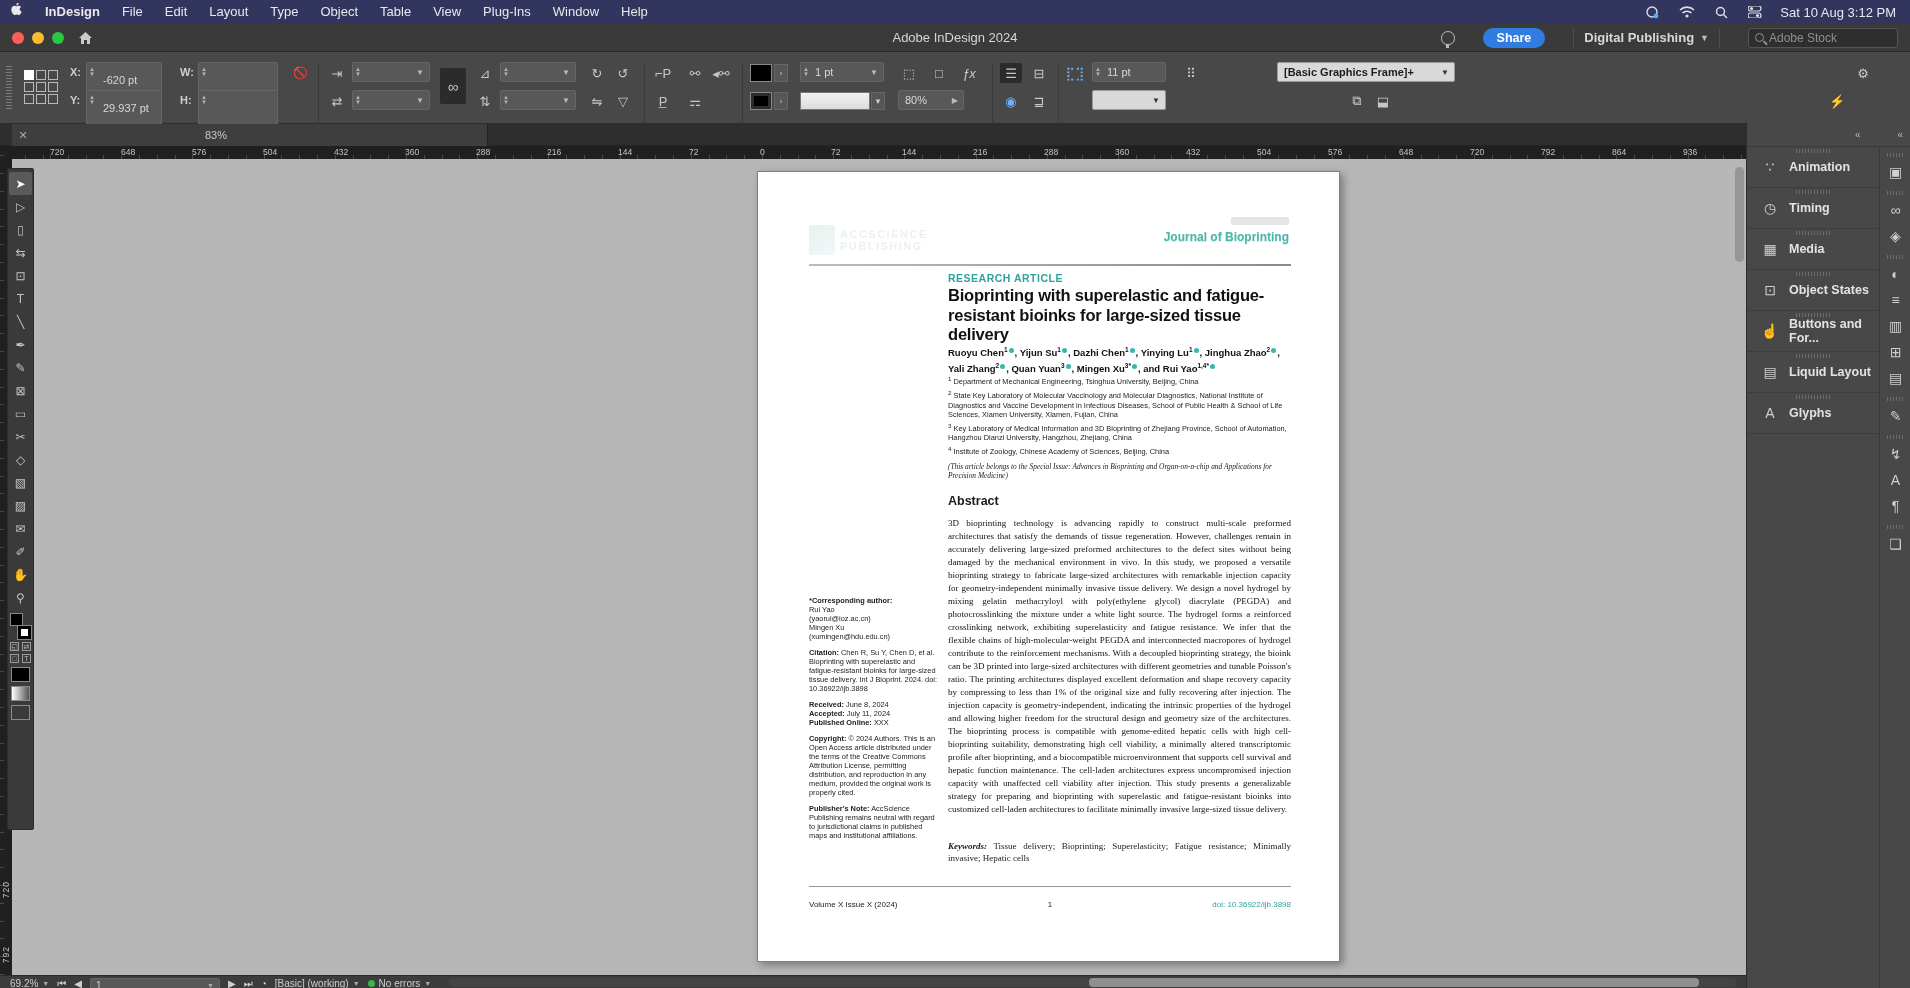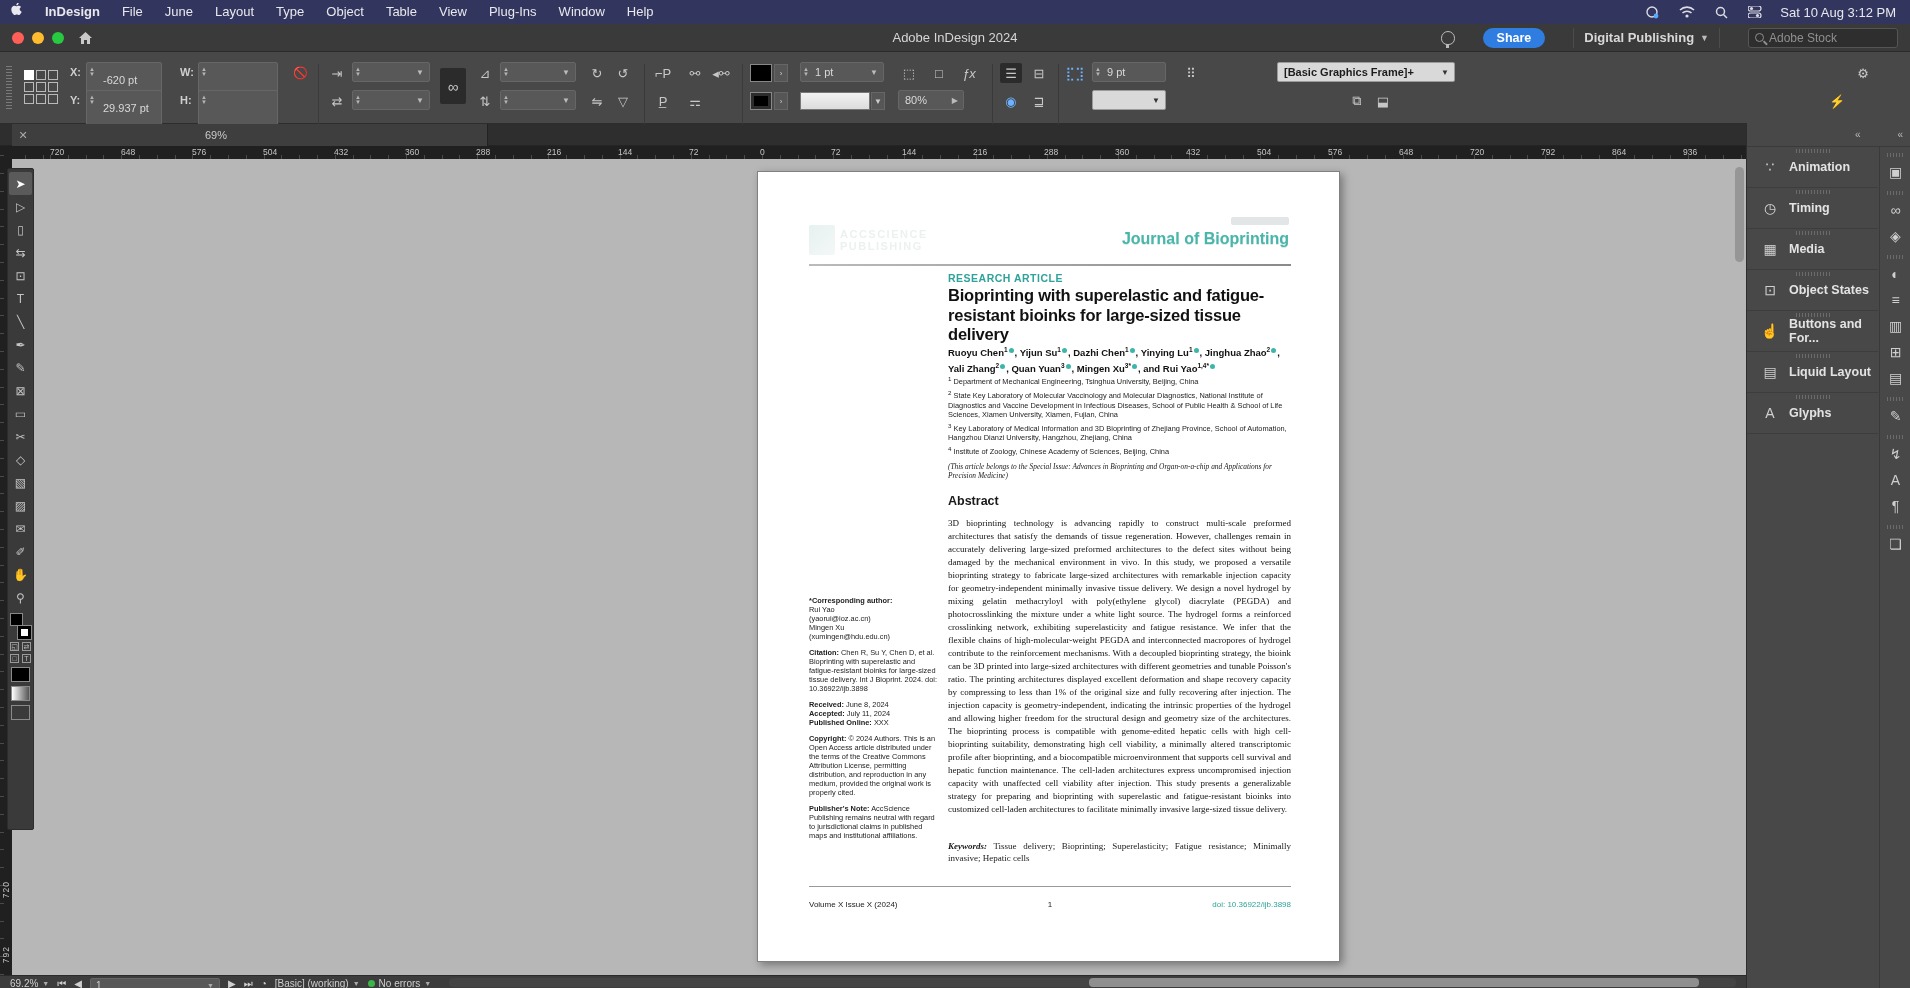--- a/index.html
+++ b/index.html
@@ -84,21 +84,21 @@
   .mini { width:9px; height:9px; border:1px solid #9a9a9a; font-size:7px; color:#bbb; display:flex; align-items:center; justify-content:center; }
   .apply-btn { width:19px; height:15px; border:1px solid #8a8a8a; margin-top:4px; flex:none; }
 
   
   .page { left:745px; top:12px; width:583px; height:791px; background:#fff; border:1px solid #808080; box-shadow:3px 3px 8px rgba(0,0,0,.35); position:absolute; color:#1a1a1a; }
   .teal { color:#2fa39b; }
   .logo { position:absolute; left:51px; top:49px; width:140px; height:38px; opacity:.5; display:flex; gap:5px; align-items:center; }
   .logo .book { width:26px; height:30px; background:linear-gradient(135deg,#cfe4e2,#e9f2f1); border-radius:2px; }
   .logo .lt { font-size:11px; font-weight:bold; letter-spacing:1.5px; color:#d7e4e2; line-height:12px; }
   .jwm { position:absolute; right:50px; top:45px; width:58px; height:8px; background:#e3e6e6; border-radius:2px; }
-  .jname { position:absolute; right:50px; top:58px; font-size:16px; font-weight:bold; color:#49b5ab; text-shadow:0 1px 0 #d9ecea; }
+  .jname { position:absolute; right:50px; top:58px; font-size:12px; font-weight:bold; color:#49b5ab; text-shadow:0 1px 0 #d9ecea; }
   .hrule { position:absolute; left:51px; top:92px; width:482px; height:2px; background:linear-gradient(90deg,#bbb,#8a8a8a); }
   .col-main { position:absolute; left:190px; width:343px; }
   .sec-label { top:100px; font-size:10.5px; font-weight:bold; letter-spacing:.5px; }
   .a-title { top:114px; font-size:16.5px; font-weight:bold; line-height:19.5px; letter-spacing:-.2px; color:#111; }
   .a-authors { top:172px; font-size:9.5px; font-weight:bold; line-height:12.5px; color:#111; }
   .a-authors sup { font-size:6.5px; }
   .orcid { display:inline-block; width:5px; height:5px; border-radius:50%; background:#3db5aa; margin:0 1px 3px 1px; }
   .a-affils { top:202px; font-size:7.4px; line-height:9.4px; color:#222; }
   .a-affils div { margin-bottom:1px; }
   .a-note { top:290px; font-size:7.4px; line-height:9.4px; font-style:italic; font-family:"Liberation Serif", serif; }
@@ -140,21 +140,21 @@
 
   <div class="abs menubar">
     <div class="apple">
       <svg width="13" height="15" viewBox="0 0 13 15">
           <path fill="#e8e8ee" d="M10.8 7.9c0-2 1.6-2.9 1.7-3-0.9-1.3-2.3-1.5-2.8-1.5-1.2-.1-2.3.7-2.9.7-.6 0-1.5-.7-2.5-.7C3 3.4 1.8 4.1 1.1 5.3-.3 7.7.7 11.2 2.1 13.1c.7 1 1.5 2 2.5 2 1 0 1.4-.6 2.6-.6s1.6.6 2.6.6c1.1 0 1.8-1 2.4-1.9.8-1.1 1.1-2.2 1.1-2.3 0 0-2.4-.9-2.5-3zM8.9 1.8c.5-.7.9-1.6.8-2.5-.8 0-1.7.5-2.3 1.2-.5.6-.9 1.5-.8 2.4.9.1 1.8-.4 2.3-1.1z" transform="scale(0.8)"></path>
         </svg>
     </div>
     <div id="menu-items" style="display:flex;">
         <span class="menu-item app">InDesign</span>
         <span class="menu-item">File</span>
-        <span class="menu-item">June</span>
+        <span class="menu-item">Edit</span>
         <span class="menu-item">Layout</span>
         <span class="menu-item">Type</span>
         <span class="menu-item">Object</span>
         <span class="menu-item">Table</span>
         <span class="menu-item">View</span>
         <span class="menu-item">Plug-Ins</span>
         <span class="menu-item">Window</span>
         <span class="menu-item">Help</span>
       </div>
     <div class="menubar-right">
@@ -270,21 +270,21 @@
       <span class="cp-icon" style="left:898px">⬚</span>
       <span class="cp-icon" style="left:928px">□</span>
       <span class="cp-icon" style="left:958px; font-style:italic">ƒx</span>
       <span class="cp-sep" style="left:992px; top:2px"></span>
       <span class="cp-icon active" style="left:1000px">☰</span>
       <span class="cp-icon" style="left:1028px">⊟</span>
       <span class="cp-sep" style="left:1058px; top:2px"></span>
       <span class="cp-icon blue" style="left:1064px">⣏⣹</span>
       <div class="dd" style="left:1092px; width:74px">
           <span class="stepper">▲<br>▼</span>
-          <span style="padding-left:14px">9 pt</span>
+          <span style="padding-left:14px">11 pt</span>
         </div>
       <span class="cp-icon" style="left:1180px">⠿</span>
       <div class="dd light" style="left:1277px; width:178px; font-size:11px">
           <span style="padding-left:6px">[Basic Graphics Frame]+</span>
           <span class="dchev" style="color:#333">▼</span>
         </div>
       <span class="cp-icon" style="left:1852px">⚙</span>
     </div>
 
     <div class="cp-row cp-row2">
@@ -327,21 +327,21 @@
         </div>
       <span class="cp-icon" style="left:1346px">⧉</span>
       <span class="cp-icon" style="left:1372px">⬓</span>
       <span class="cp-icon" style="left:1826px">⚡</span>
     </div>
   </div>
 
   <div class="abs tabbar">
     <div class="doc-tab">
       <span class="close">✕</span>
-      <span class="tab-label">69%</span>
+      <span class="tab-label">83%</span>
     </div>
   </div>
 
   <div class="abs ruler-corner"></div>
   <div class="abs hruler" id="hruler">
       <span style="left: 38px;">720</span>
       <span style="left: 109px;">648</span>
       <span style="left: 180px;">576</span>
       <span style="left: 251px;">504</span>
       <span style="left: 322px;">432</span>

